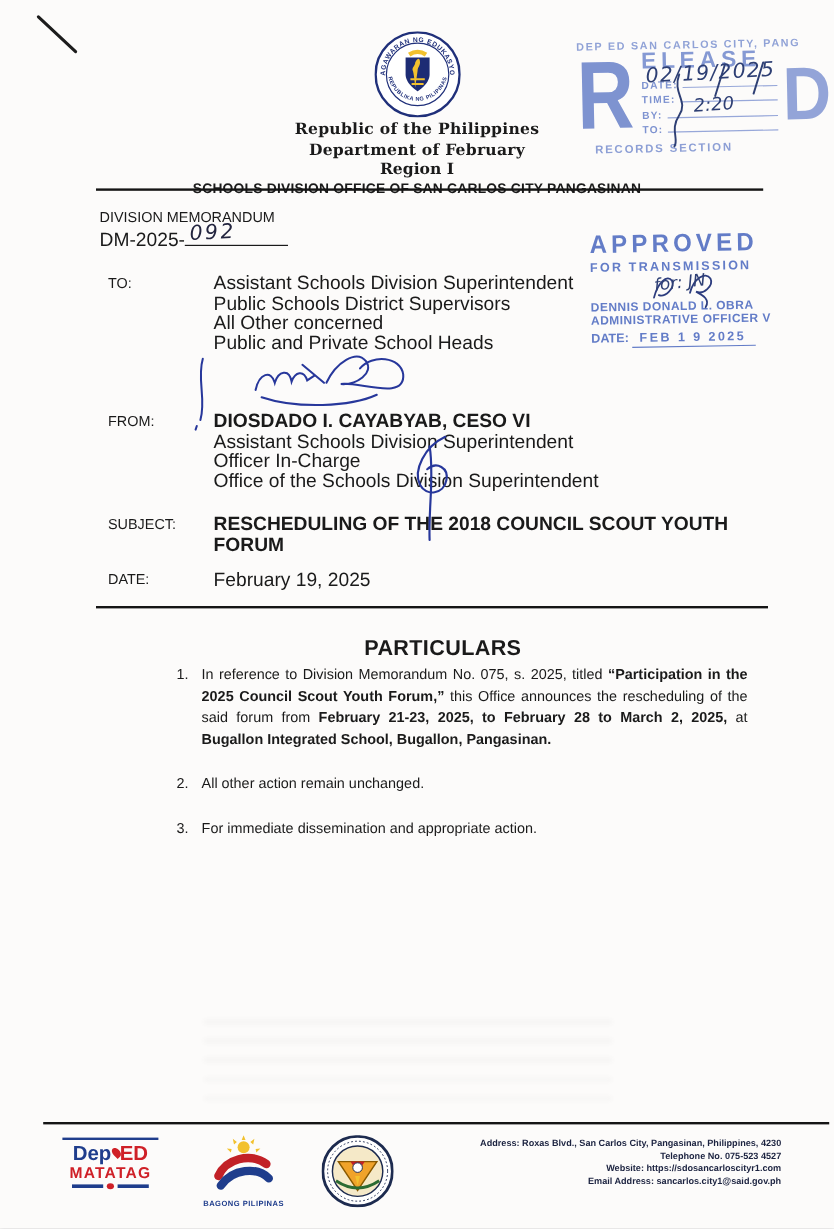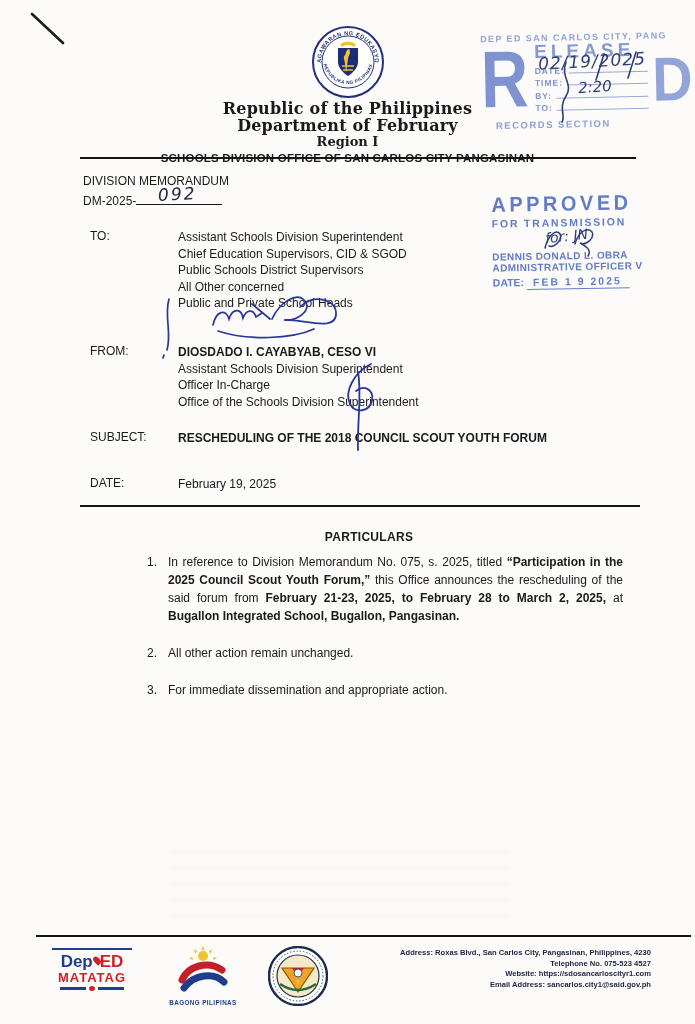--- a/index.html
+++ b/index.html
@@ -2,39 +2,39 @@
 <html><head>
 <meta charset="utf-8">
 <style>
   html,body{margin:0;padding:0;background:#e8e8e8;}
   .page{position:relative;width:695px;height:1024px;background:#fcfbfa;overflow:hidden;
         font-family:"Liberation Sans",sans-serif;color:#1a1a1a;margin:0 auto;
         box-shadow:0 0 4px rgba(0,0,0,.3);}
   
   .hdr{position:absolute;left:0;right:0;top:26px;text-align:center;}
   .seal{display:block;margin:0 auto 2px auto;}
-  .blackletter{font-family:"DejaVu Serif",serif;font-weight:bold;font-size:16px;line-height:17px;letter-spacing:.2px;}
+  .blackletter{font-family:"DejaVu Serif",serif;font-weight:bold;font-size:13px;line-height:17px;letter-spacing:.2px;}
   .region{font-family:"DejaVu Serif",serif;font-weight:bold;font-size:13px;line-height:16px;}
   .office{font-size:11.5px;font-weight:bold;letter-spacing:.2px;margin-top:2px;}
   .rule{position:absolute;background:#151515;height:2.4px;}
   .rule1{left:80px;top:157px;width:556px;}
   .rule2{left:80px;top:505px;width:560px;height:2px;}
   .rule3{left:36px;top:935px;width:655px;height:2.2px;}
   
   .memo-title{position:absolute;left:83px;top:174px;font-size:12px;}
-  .memo-no{position:absolute;left:83px;top:191px;font-size:12px;}
+  .memo-no{position:absolute;left:83px;top:191px;font-size:16px;}
   .memo-no .blank{display:inline-block;width:86px;border-bottom:1.6px solid #1a1a1a;height:13px;}
   .hand{font-style:italic;color:#23253f;font-family:"DejaVu Sans",sans-serif;}
   .hw-092{position:absolute;left:158px;top:184px;font-size:17px;transform:rotate(-3deg);letter-spacing:2px;z-index:6;}
   
   .flabel{position:absolute;left:90px;font-size:12px;}
-  .fval{position:absolute;left:178px;font-size:12px;line-height:16.6px;}
+  .fval{position:absolute;left:178px;font-size:16px;line-height:16.6px;}
   .bold{font-weight:bold;}
   
-  .particulars{position:absolute;left:0;right:0;top:530px;text-align:center;font-size:12px;font-weight:bold;letter-spacing:.3px;margin-left:43px;}
+  .particulars{position:absolute;left:0;right:0;top:530px;text-align:center;font-size:18px;font-weight:bold;letter-spacing:.3px;margin-left:43px;}
   .plist{position:absolute;left:147px;top:553px;width:476px;font-size:12px;line-height:18px;}
   .pitem{display:flex;gap:7px;margin-bottom:19px;}
   .pnum{width:14px;flex:none;}
   .ptext{flex:1;text-align:justify;}
   .b{font-weight:bold;}
   
   .stamp{position:absolute;color:#5b76c5;font-family:"Liberation Sans",sans-serif;z-index:2;}
   .released{left:481px;top:32px;width:214px;transform:rotate(-1.2deg);opacity:.92;}
   .rel-top{font-size:9px;font-weight:bold;letter-spacing:1.4px;opacity:.72;white-space:nowrap;}
   .rel-main{display:flex;align-items:flex-start;margin-top:-2px;}
@@ -152,21 +152,20 @@
     <div class="ap-date">
       <span>DATE:</span>
       <span class="u">FEB 1 9 2025</span>
     </div>
   </div>
   <span class="hw-stamp hw-forjn">for: JN</span>
 
   <div class="flabel" style="top:229px;">TO:</div>
   <div class="fval" style="top:229px;">
       <div>Assistant Schools Division Superintendent</div>
-      <div>Chief Education Supervisors, CID &amp; SGOD</div>
       <div>Public Schools District Supervisors</div>
       <div>All Other concerned</div>
       <div>Public and Private School Heads</div>
     </div>
 
   <div class="flabel" style="top:344px;">FROM:</div>
   <div class="fval" style="top:344px;">
     <div class="bold">DIOSDADO I. CAYABYAB, CESO VI</div>
     <div>
         <div>Assistant Schools Division Superintendent</div>

